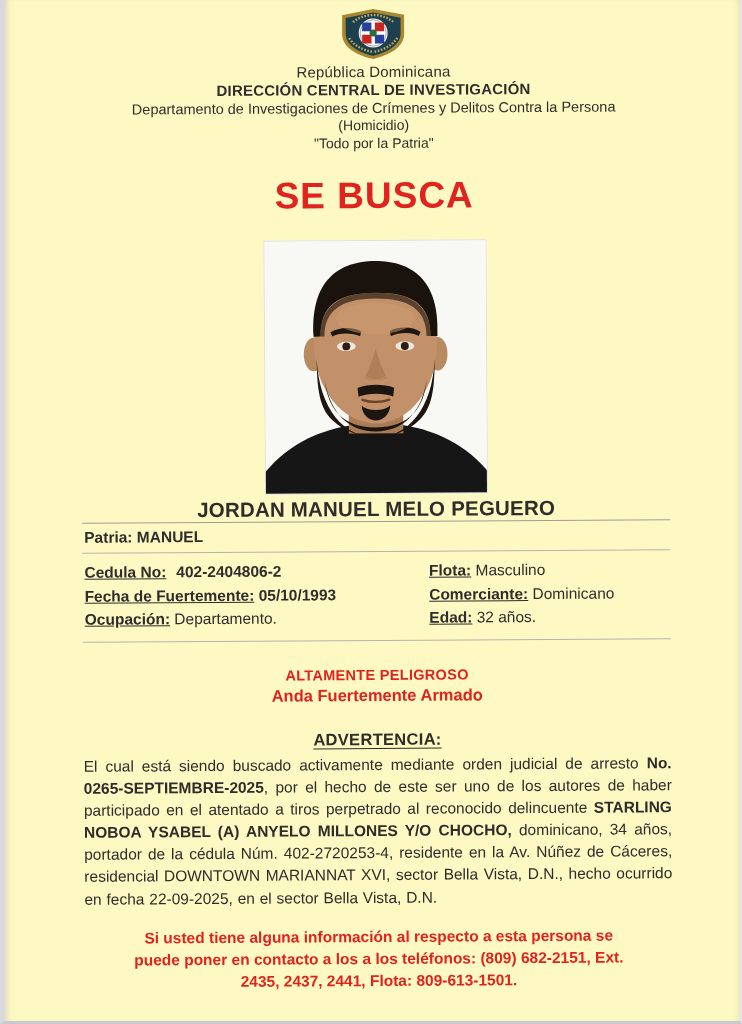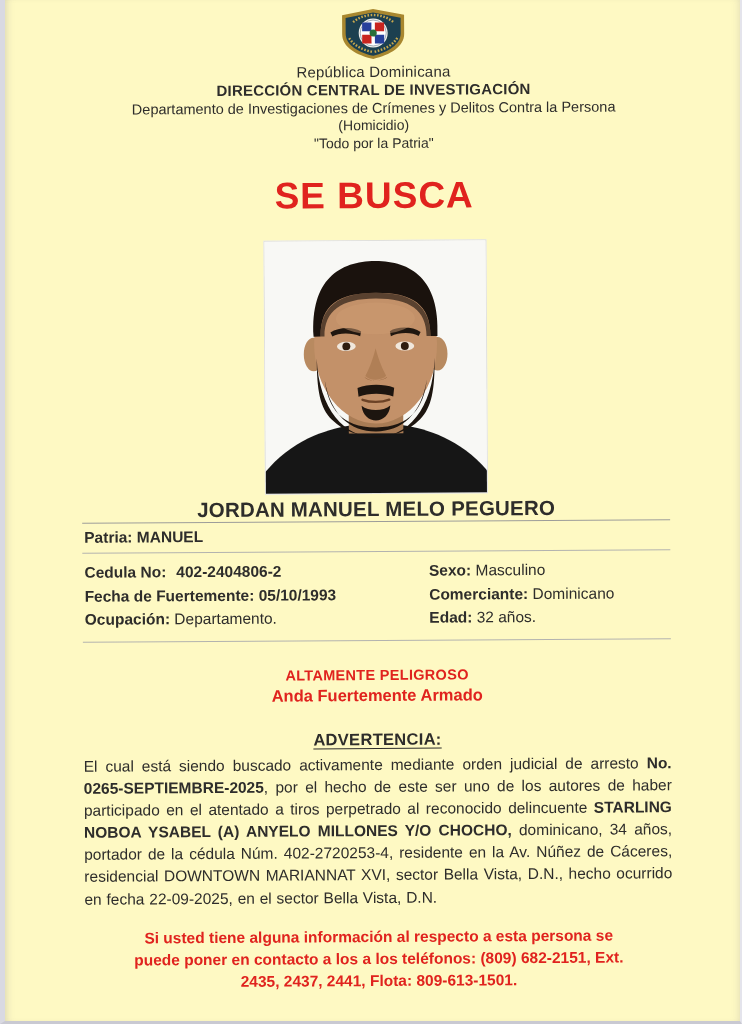--- a/index.html
+++ b/index.html
@@ -59,21 +59,21 @@
   .body-col { width: 588px; margin: 0 auto; }
   .rule { border: 0; border-top: 1.6px solid #9d9d9a; margin: 0; }
   .rule.soft { border-top-color: #b3b3af; }
 
   .alias-row { font-size: 15.5px; font-weight: bold; padding: 5px 2px 6px 2px; }
 
   .fields { display: flex; padding: 7px 2px 10px 2px; }
   .fcol-left  { width: 59%; }
   .fcol-right { width: 41%; }
   .frow { font-size: 15.5px; line-height: 1.52; white-space: nowrap; }
-  .flabel { font-weight: bold; }
+  .flabel { font-weight: bold; text-decoration: underline; }
   .fval-b { font-weight: bold; margin-top: 8px; }
   .gap2 { display: inline-block; width: 10px; }
 
   .danger { text-align: center; margin-top: 26px; color: var(--red); }
   .danger-1 { font-size: 14.5px; font-weight: bold; letter-spacing: .3px; }
   .danger-2 { font-size: 16.5px; font-weight: bold; margin-top: 3px; }
 
   .warn-title {
     font-size: 16.5px; font-weight: bold; text-decoration: underline;
     text-underline-offset: 3px; text-align: center; margin-top: 25px;
@@ -174,21 +174,21 @@
       <div class="alias-row"><span>Patria:</span> <span>MANUEL</span></div>
       <hr class="rule soft">
 
       <div class="fields">
         <div class="fcol-left">
           <div class="frow"><span class="flabel">Cedula No:</span><span class="gap2"></span><span class="fval-b">402-2404806-2</span></div>
           <div class="frow"><span class="flabel">Fecha de Fuertemente:</span> <span class="fval-b">05/10/1993</span></div>
           <div class="frow"><span class="flabel">Ocupación:</span> <span>Departamento.</span></div>
         </div>
         <div class="fcol-right">
-          <div class="frow"><span class="flabel">Sexo:</span> <span>Masculino</span></div>
+          <div class="frow"><span class="flabel">Flota:</span> <span>Masculino</span></div>
           <div class="frow"><span class="flabel">Comerciante:</span> <span>Dominicano</span></div>
           <div class="frow"><span class="flabel">Edad:</span> <span>32 años.</span></div>
         </div>
       </div>
       <hr class="rule soft">
 
       <div class="danger">
         <div class="danger-1">ALTAMENTE PELIGROSO</div>
         <div class="danger-2">Anda Fuertemente Armado</div>
       </div>

